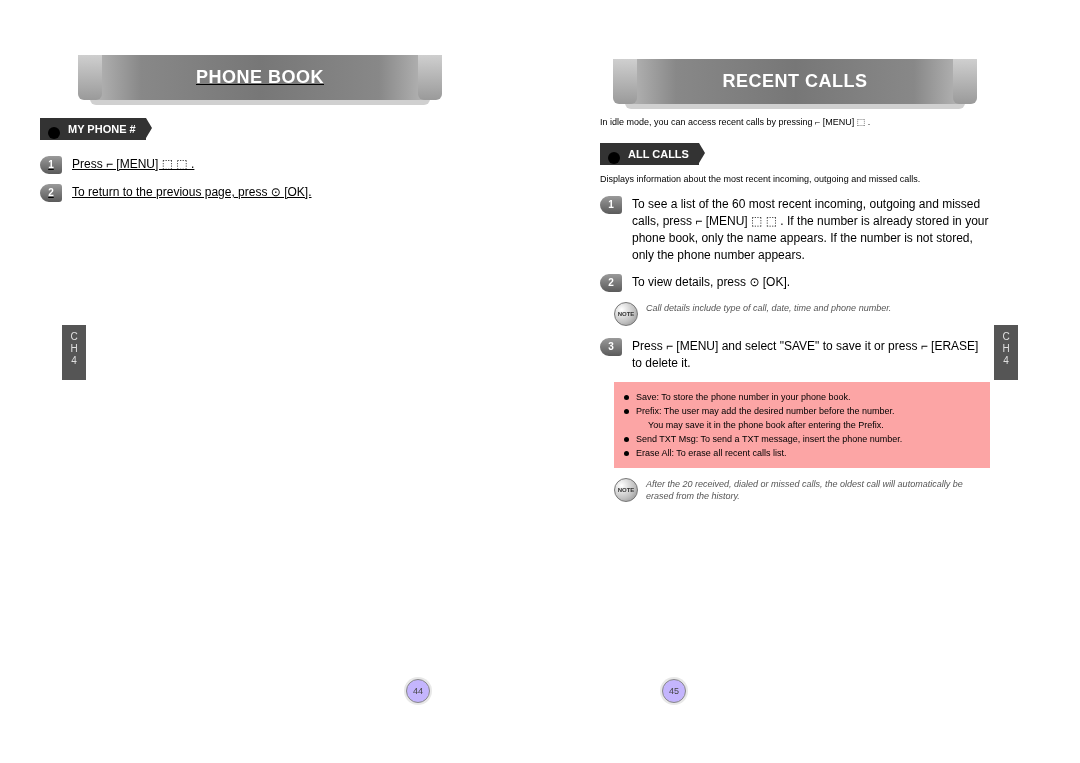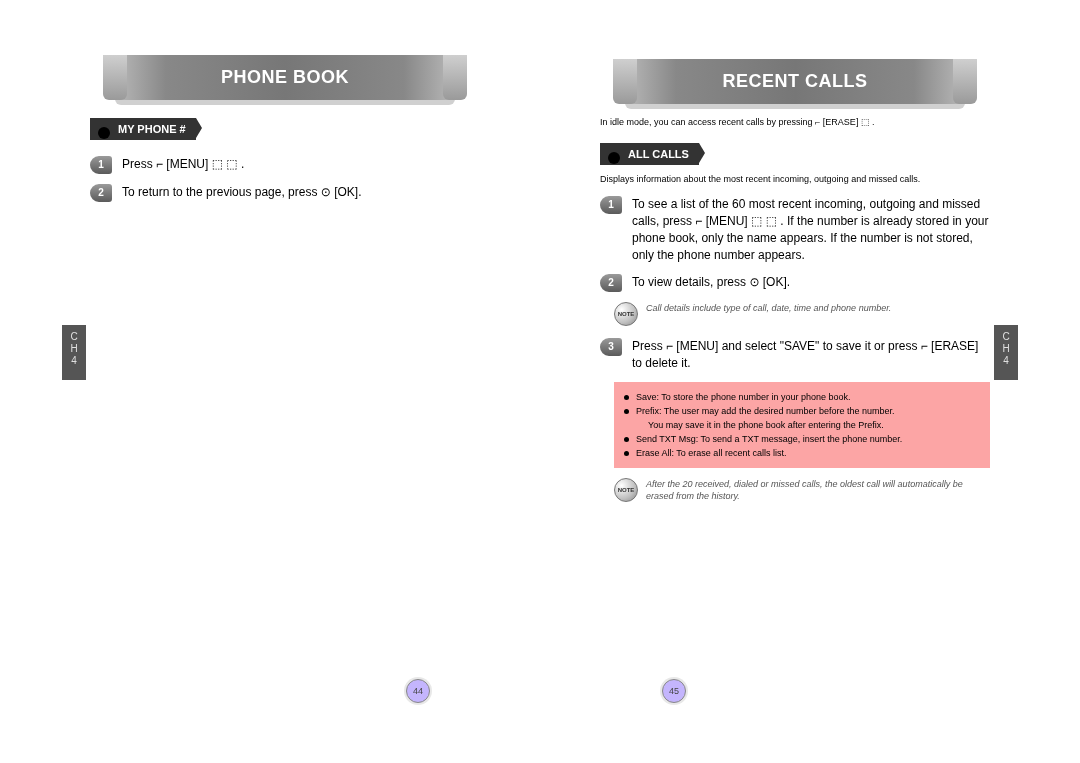--- a/index.html
+++ b/index.html
@@ -1,18 +1,18 @@
 <!DOCTYPE html>
 <html><head>
 <meta charset="utf-8">
 <style>
   html,body{margin:0;padding:0;background:#fff;font-family:Arial,Helvetica,sans-serif;color:#000;}
   .spread{width:1080px;height:763px;margin:0 auto;position:relative;display:flex;gap:0;}
   .page{width:540px;height:763px;position:relative;box-sizing:border-box;}
-  .page-left{padding:0 60px 0 90px;}
+  .page-left{padding:0 60px 0 40px;text-decoration:underline;}
   .page-right{padding:4px 90px 0 60px;}
 
   .title-bar{width:340px;height:45px;margin:55px auto 12px;position:relative;
     background:linear-gradient(90deg,#b9b9b9 0%,#888 15%,#777 50%,#888 85%,#b9b9b9 100%);
     color:#fff;font:700 18px/45px Arial;letter-spacing:.5px;text-align:center;border-radius:0 0 6px 6px;
     box-shadow:0 5px 0 rgba(120,120,120,.35);}
   .title-bar .side{content:"";position:absolute;top:0;width:24px;height:45px;
     background:linear-gradient(180deg,#cfcfcf,#9a9a9a);border-radius:0 0 6px 6px;}
   .title-bar .side.l{left:-12px;}
   .title-bar .side.r{right:-12px;}
@@ -94,21 +94,21 @@
   </div>
 
   <div class="page page-right">
     <div class="title-bar">
       <span class="side l"></span>
       <span>RECENT CALLS</span>
       <span class="side r"></span>
     </div>
 
     <div class="content">
-      <div class="intro">In idle mode, you can access recent calls by pressing ⌐ [ERASE] ⬚ .</div>
+      <div class="intro">In idle mode, you can access recent calls by pressing ⌐ [MENU] ⬚ .</div>
 
       <div class="section-label">
         <span class="bullet-dot"></span>
         <span>ALL CALLS</span>
       </div>
       <div class="intro">Displays information about the most recent incoming, outgoing and missed calls.</div>
 
       <div class="step">
         <div class="step-bullet">1</div>
         <div class="step-text">To see a list of the 60 most recent incoming, outgoing and missed calls, press ⌐ [MENU] ⬚ ⬚ . If the number is already stored in your phone book, only the name appears. If the number is not stored, only the phone number appears.</div>

